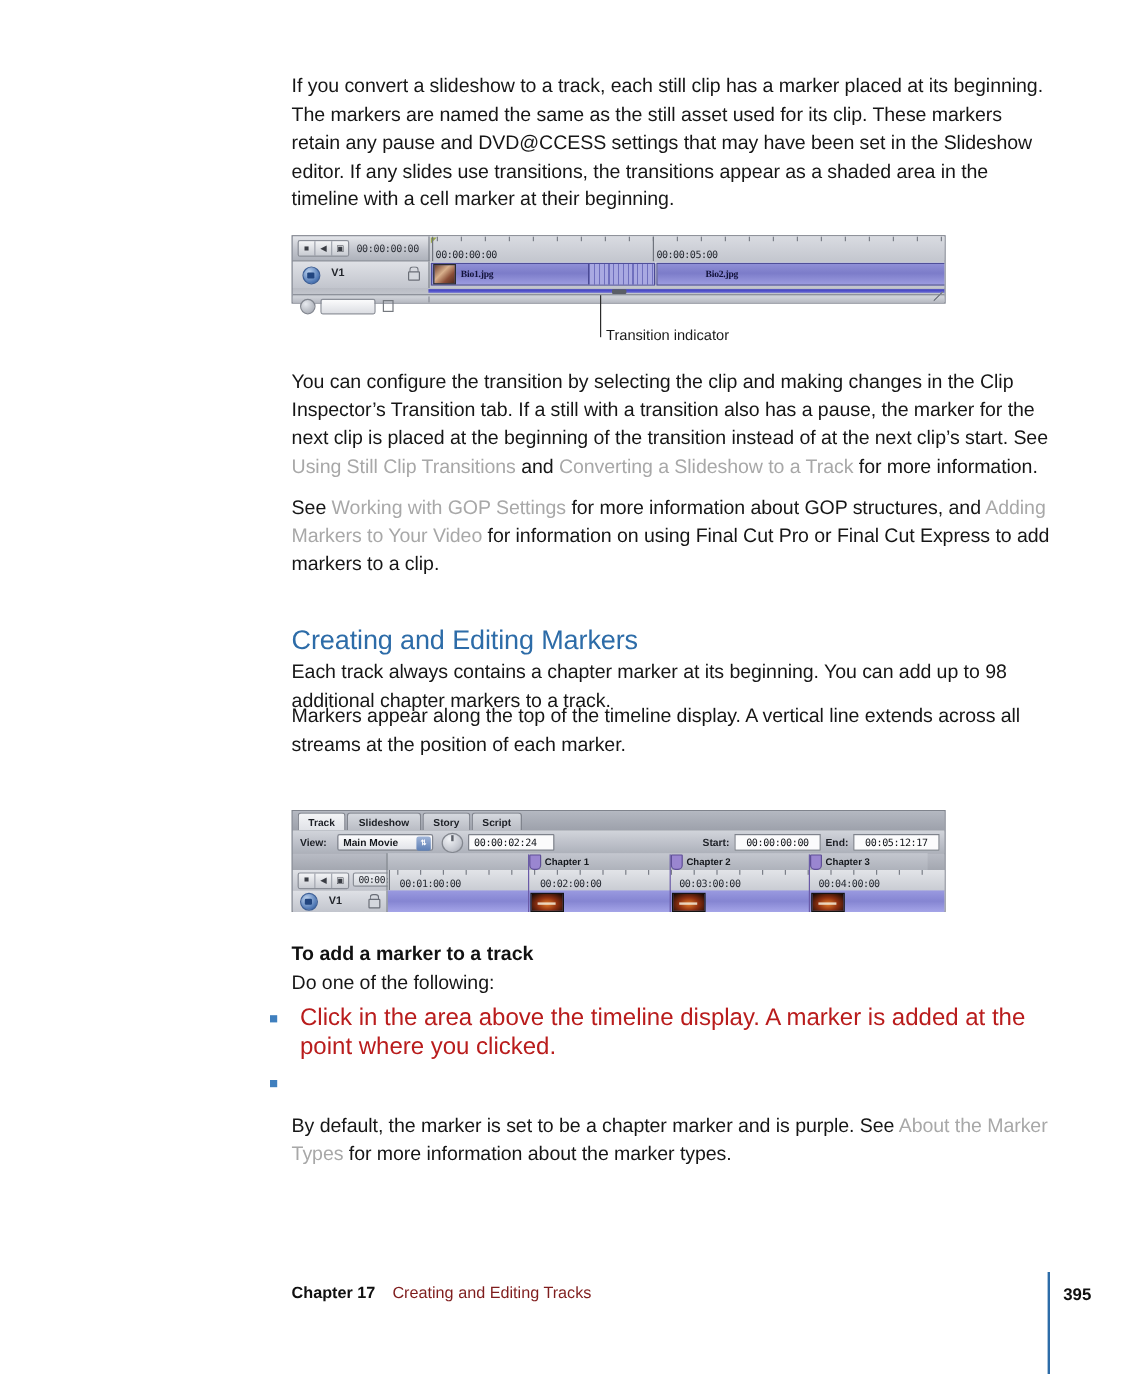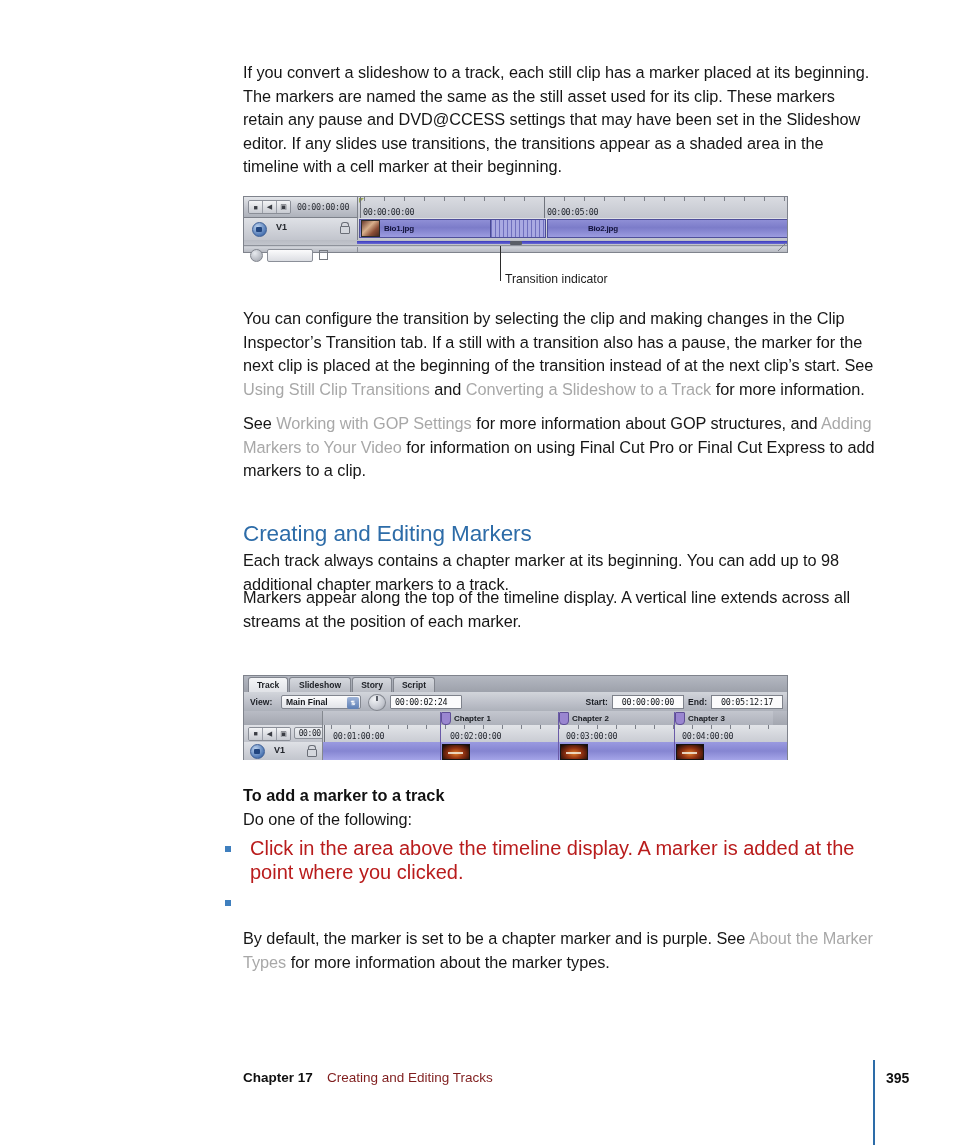--- a/index.html
+++ b/index.html
@@ -162,20 +162,21 @@
   }
   .trk-name { position: absolute; left: 32px; top: 4px; font-size: 9px; color: #22252b; font-weight: bold; }
   .lock-ic { position: absolute; right: 9px; top: 4px; width: 8px; height: 10px; }
   .lock-ic .bow { position:absolute; left:1px; top:0; width:6px; height:5px; border:1.3px solid #6a6e77; border-bottom:none; border-radius:3px 3px 0 0;}
   .lock-ic .bdy { position:absolute; left:0; top:4px; width:8px; height:6px; border:1.2px solid #6a6e77; background:#d4d7dd; border-radius:1px;}
 
   .f1-strip {
     position: absolute; left: 113px; top: 0; right: 0; height: 100%;
     border-left: 1px solid #7d818a;
     overflow: hidden;
+    font-family: Liberation Serif, serif;
   }
   .clip {
     position: absolute; top: 1px; height: 19px;
     background: linear-gradient(to bottom,#8f8fd6 0%, #7c7cc9 45%, #9c9ce0 100%);
     border: 1px solid #4f4f9a;
     box-sizing: border-box;
     display: flex; align-items: center;
   }
   .clip-thumb {
     width: 17px; height: 15px; margin-left: 1px; flex: none;
@@ -452,21 +453,21 @@
     <div class="f2-tabs">
       <div class="tab active" style="left:4px;width:40px;">Track</div>
       <div class="tab" style="left:45px;width:62px;">Slideshow</div>
       <div class="tab" style="left:108px;width:40px;">Story</div>
       <div class="tab" style="left:149px;width:42px;">Script</div>
     </div>
 
     <div class="f2-viewbar">
       <div class="vb-label">View:</div>
       <div class="vb-popup">
-        <span>Main Final</span>
+        <span>Main Movie</span>
         <span class="arrows">⇅</span>
       </div>
       <div class="vb-knob"></div>
       <div class="vb-tc">00:00:02:24</div>
       <div class="vb-right">
         <span class="lbl">Start:</span>
         <span class="fld">00:00:00:00</span>
         <span class="lbl">End:</span>
         <span class="fld">00:05:12:17</span>
       </div>

